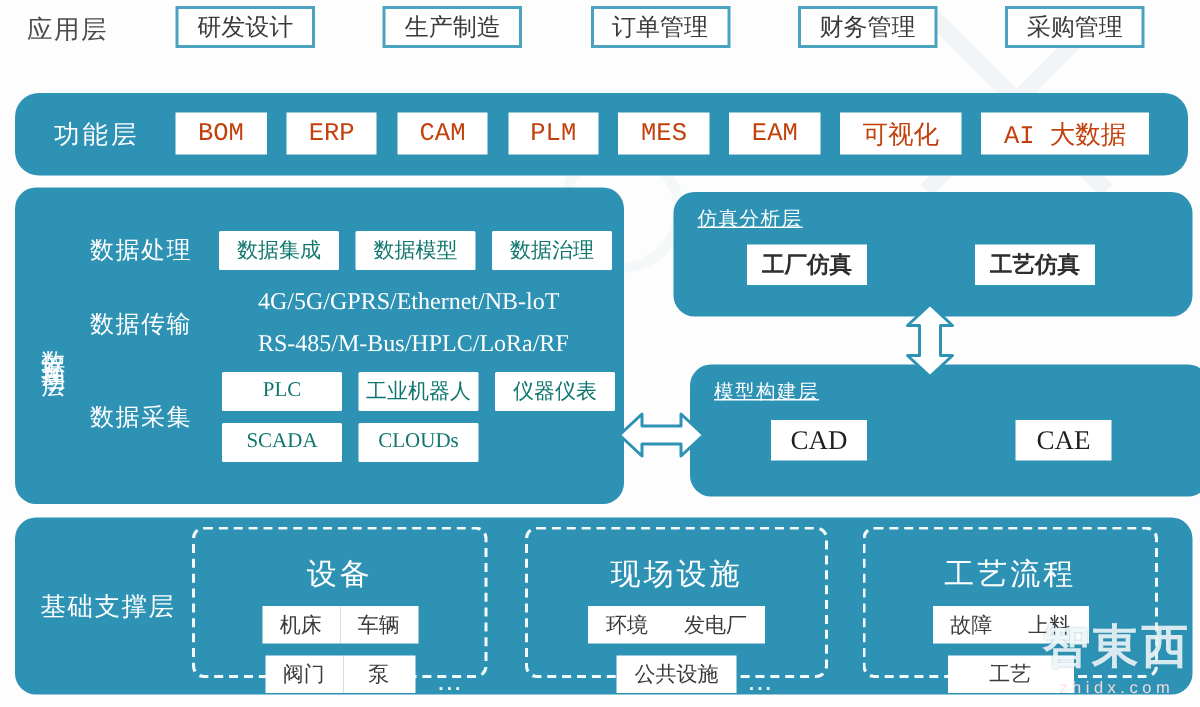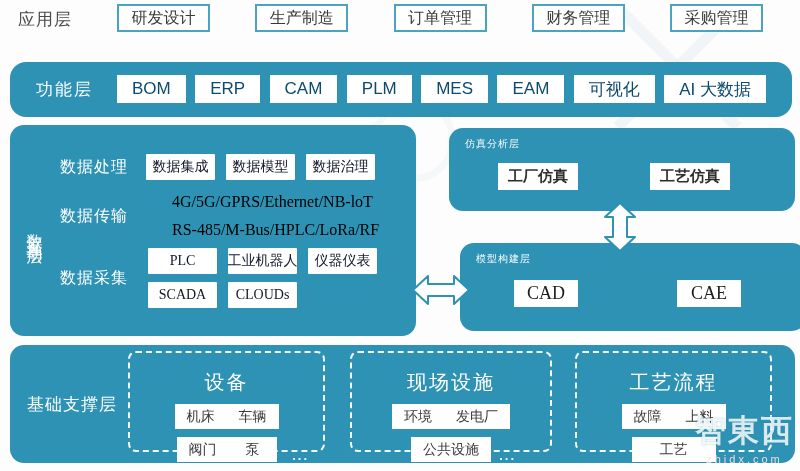--- a/index.html
+++ b/index.html
@@ -17,41 +17,41 @@
   
   .app-label{position:absolute;left:18px;top:8px;font-size:17px;color:#4b4b4b;letter-spacing:1px;}
   .app-boxes{position:absolute;left:117px;right:37px;top:4px;height:28px;display:flex;justify-content:space-between;z-index:1;}
   .appbox{box-sizing:border-box;width:93px;height:28px;border:2px solid #4BA3C0;background:#fff;color:#3a3a3a;
           display:flex;align-items:center;justify-content:center;font-size:16px;}
 
   
   .fn-band{left:10px;top:62px;width:782px;height:55px;border-radius:16px;}
   .band-label{position:absolute;left:26px;top:0;height:100%;display:flex;align-items:center;color:#fff;font-size:17px;letter-spacing:2px;}
   .fn-boxes{position:absolute;left:107px;right:26px;top:13px;height:28px;display:flex;justify-content:space-between;}
-  .fnbox{background:#fff;color:#0c4a6e;height:28px;display:flex;align-items:center;justify-content:center;
-         padding:0 15px;font-family:Liberation Sans, sans-serif;font-size:17px;}
+  .fnbox{background:#fff;color:#c2410c;height:28px;display:flex;align-items:center;justify-content:center;
+         padding:0 15px;font-family:Liberation Mono, monospace;font-size:17px;}
 
   
   .data-panel{left:10px;top:125px;width:406px;height:211px;}
   .vlabel{position:absolute;left:10px;top:0;bottom:0;width:28px;display:flex;align-items:center;justify-content:center;
           color:#fff;font-size:16px;writing-mode:vertical-rl;text-orientation:upright;letter-spacing:4px;}
   .drow{position:absolute;left:50px;right:6px;display:flex;align-items:center;}
   .row1{top:27px;height:30px;}
   .row2{top:62px;height:58px;}
   .row3{top:121px;height:64px;}
   .sublabel{width:84px;flex:0 0 84px;color:#fff;font-size:16px;letter-spacing:1px;}
   .dboxes{display:flex;gap:11px;margin-left:2px;}
-  .dbox{box-sizing:border-box;width:69px;height:26px;background:#fff;color:#0f172a;border-radius:1px;
+  .dbox{box-sizing:border-box;width:80px;height:26px;background:#fff;color:#0f766e;border-radius:1px;
         display:flex;align-items:center;justify-content:center;font-family:"Liberation Serif","Liberation Sans",serif;font-size:14px;white-space:nowrap;}
-  .tlines{margin-left:28px;color:#000000;font-family:"Liberation Serif","DejaVu Serif",serif;font-size:16px;line-height:28px;white-space:nowrap;}
+  .tlines{margin-left:28px;color:#ffffff;font-family:"Liberation Serif","DejaVu Serif",serif;font-size:16px;line-height:28px;white-space:nowrap;}
   .dgrid{display:flex;flex-direction:column;gap:8px;margin-left:2px;}
 
   
   .sim-panel{left:449px;top:128px;width:346px;height:83px;}
-  .panel-title{position:absolute;left:16px;top:9px;color:#fff;font-size:10px;letter-spacing:1px;}
+  .panel-title{position:absolute;left:16px;top:9px;color:#fff;font-size:13px;letter-spacing:1px;text-decoration:underline;}
   .sim-boxes{position:absolute;left:49px;top:35px;display:flex;gap:72px;}
   .simbox{box-sizing:border-box;min-width:79px;height:27px;background:#fff;color:#2e2e2e;font-weight:600;
           display:flex;align-items:center;justify-content:center;padding:0 10px;font-size:15px;}
 
   
   .model-panel{left:460px;top:243px;width:346px;height:88px;}
   .model-boxes{position:absolute;left:54px;top:37px;display:flex;gap:99px;}
   .modelbox{box-sizing:border-box;min-width:64px;height:27px;background:#fff;color:#1e1e1e;
             display:flex;align-items:center;justify-content:center;padding:0 12px;
             font-family:"Liberation Serif","DejaVu Serif",serif;font-size:18px;}

